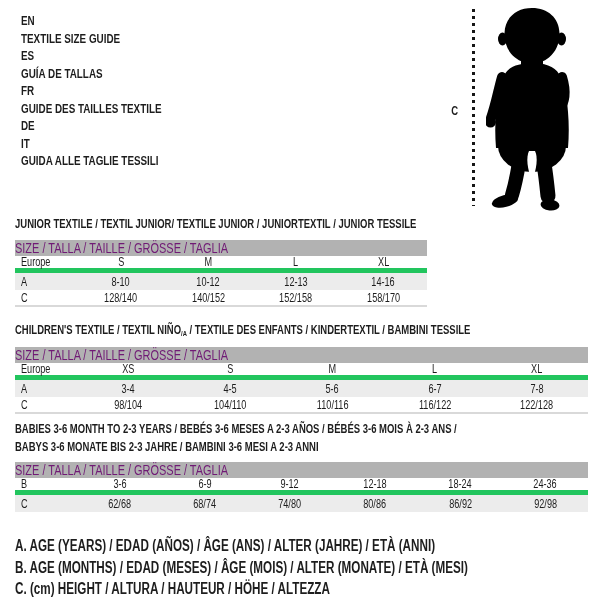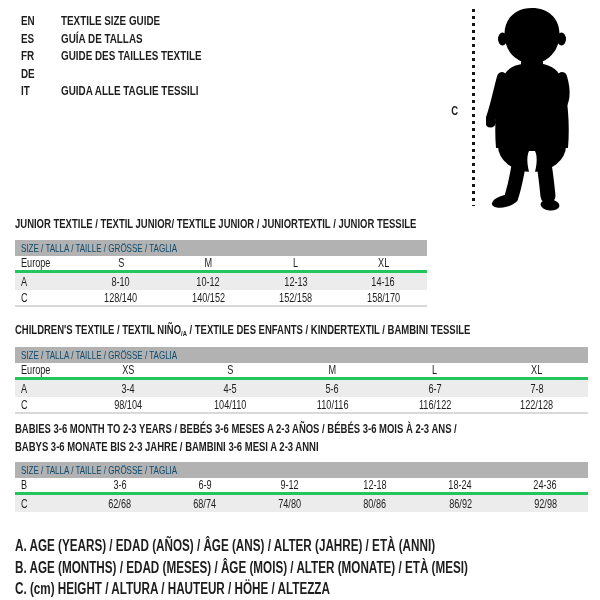--- a/index.html
+++ b/index.html
@@ -7,41 +7,41 @@
     position:relative;width:600px;height:600px;background:#ffffff;overflow:hidden;
     font-family:"Liberation Sans", sans-serif;color:#1d1d1d;
   }
   
   .cx{display:inline-block;transform:scaleX(0.73);transform-origin:50% 50%;white-space:nowrap;}
   .cx.l{transform-origin:0 50%;}
   .sub{font-size:8px;vertical-align:-2px;}
 
   
   .lang-block{position:absolute;left:21px;top:12px;}
-  .lang-row{display:flex;line-height:17.5px;font-size:13.5px;font-weight:bold;}
+  .lang-row{display:flex;line-height:17.5px;font-size:13.5px;font-weight:bold;flex-direction:column;}
   .lang-row .code{width:40px;}
 
   
   .dotted-line{
     position:absolute;left:472px;top:9px;width:3px;height:197px;
     background:repeating-linear-gradient(to bottom,#161616 0 3px,transparent 3px 7px);
   }
   .measure-label{position:absolute;left:450px;top:103px;font-size:13px;font-weight:bold;}
   .baby-svg{position:absolute;left:486px;top:5px;}
 
   
   .ttl{position:absolute;left:15px;font-size:13px;font-weight:bold;white-space:nowrap;}
   .tbl{position:absolute;left:15px;}
   .w1{width:412px;}
   .w2{width:573px;}
-  .bar{height:16px;line-height:16px;background:#b2b2b2;color:#0c4a6e;font-size:11px;padding-left:6px;box-sizing:border-box;}
+  .bar{height:16px;line-height:16px;background:#b2b2b2;color:#701a75;font-size:15px;box-sizing:border-box;}
   .trow{display:flex;align-items:center;height:17px;box-sizing:border-box;font-size:12.5px;}
   .trow .lbl{width:62px;padding-left:6px;box-sizing:border-box;}
   .trow .val{flex:1;text-align:center;}
-  .trow.first{border-bottom:3px solid #22c55e;text-decoration:underline;}
+  .trow.first{border-bottom:5px solid #22c55e;text-decoration:underline;}
   .trow.shaded{background:#ececec;}
   .trow.last{border-bottom:2px solid #d9d9d9;}
 
   .t1-title{top:216px;text-align:center;} .t1{top:240px;}
   .t2-title{top:322px;} .t2{top:347px;}
   .t3-title-1{top:421px;} .t3-title-2{top:439px;} .t3{top:462px;}
 
   
   .legend{position:absolute;left:15px;top:535px;}
   .legend-line{line-height:21.5px;font-size:16px;font-weight:bold;white-space:nowrap;}

